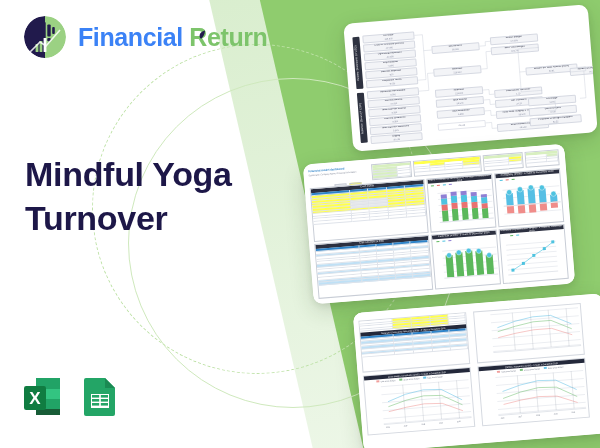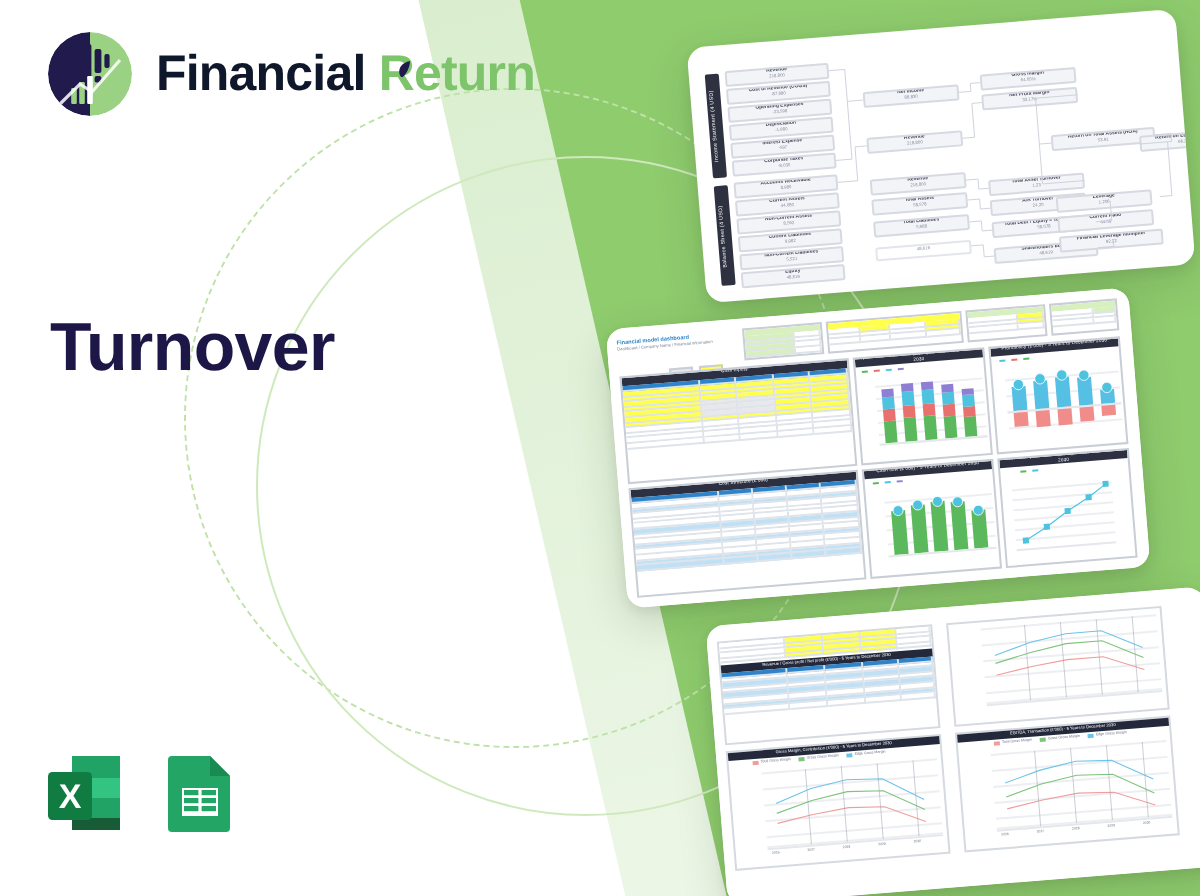--- a/index.html
+++ b/index.html
@@ -42,21 +42,21 @@
     width:330px; height:330px; border-radius:50%;
     border:1.3px solid #cfe9bd; z-index:1;
   }
 
   
   .left { position:absolute; left:0; top:0; width:300px; height:448px; z-index:6; }
 
   .logo-row { position:absolute; left:22px; top:14px; display:flex; align-items:center; gap:10px; }
   .logo-mark { width:46px; height:46px; position:relative; flex:0 0 auto; }
   .logo-text { font-size:25px; font-weight:bold; letter-spacing:-0.4px; white-space:nowrap; position:relative; }
-  .logo-text .w1 { color:#0f172a; }
+  .logo-text .w1 { color:#3b82f6; }
   .logo-text .w2 { color:#7dc46b; }
   .leafdot { position:absolute; width:9px; height:9px; }
 
   .headline {
     position:absolute; left:25px; top:152px; width:260px;
     color:#1d1748; font-size:34px; line-height:1.30; font-weight:bold;
     letter-spacing:-0.3px;
   }
   .headline span { display:block; }
 
@@ -182,20 +182,21 @@
       </div>
       <div class="logo-text">
         <span class="w1">Financial</span><span>&nbsp;</span><span class="w2">Return</span>
         <svg class="leafdot" style="left:120px; top:7px;" width="9" height="11" viewBox="0 0 9 11">
           <path d="M7.6 0.6 C 2.6 1.6, 0.2 5.0, 1.2 8.8 C 1.3 9.3, 2.0 10.4, 2.9 10.6 C 5.2 8.6, 7.4 5.2, 7.6 0.6 Z" fill="#211a4c"></path>
         </svg>
       </div>
     </div>
 
     <div class="headline">
+      <span>Mindful Yoga</span>
       <span>Turnover</span>
     </div>
 
     <div class="badges">
       <div class="badge">
         <svg width="44" height="44" viewBox="0 0 44 44">
           <rect x="16" y="4" width="24" height="11" fill="#21A366"></rect>
           <rect x="16" y="15" width="24" height="10" fill="#33C481"></rect>
           <rect x="16" y="25" width="24" height="10" fill="#21A366"></rect>
           <rect x="16" y="35" width="24" height="6" fill="#185C37"></rect>

